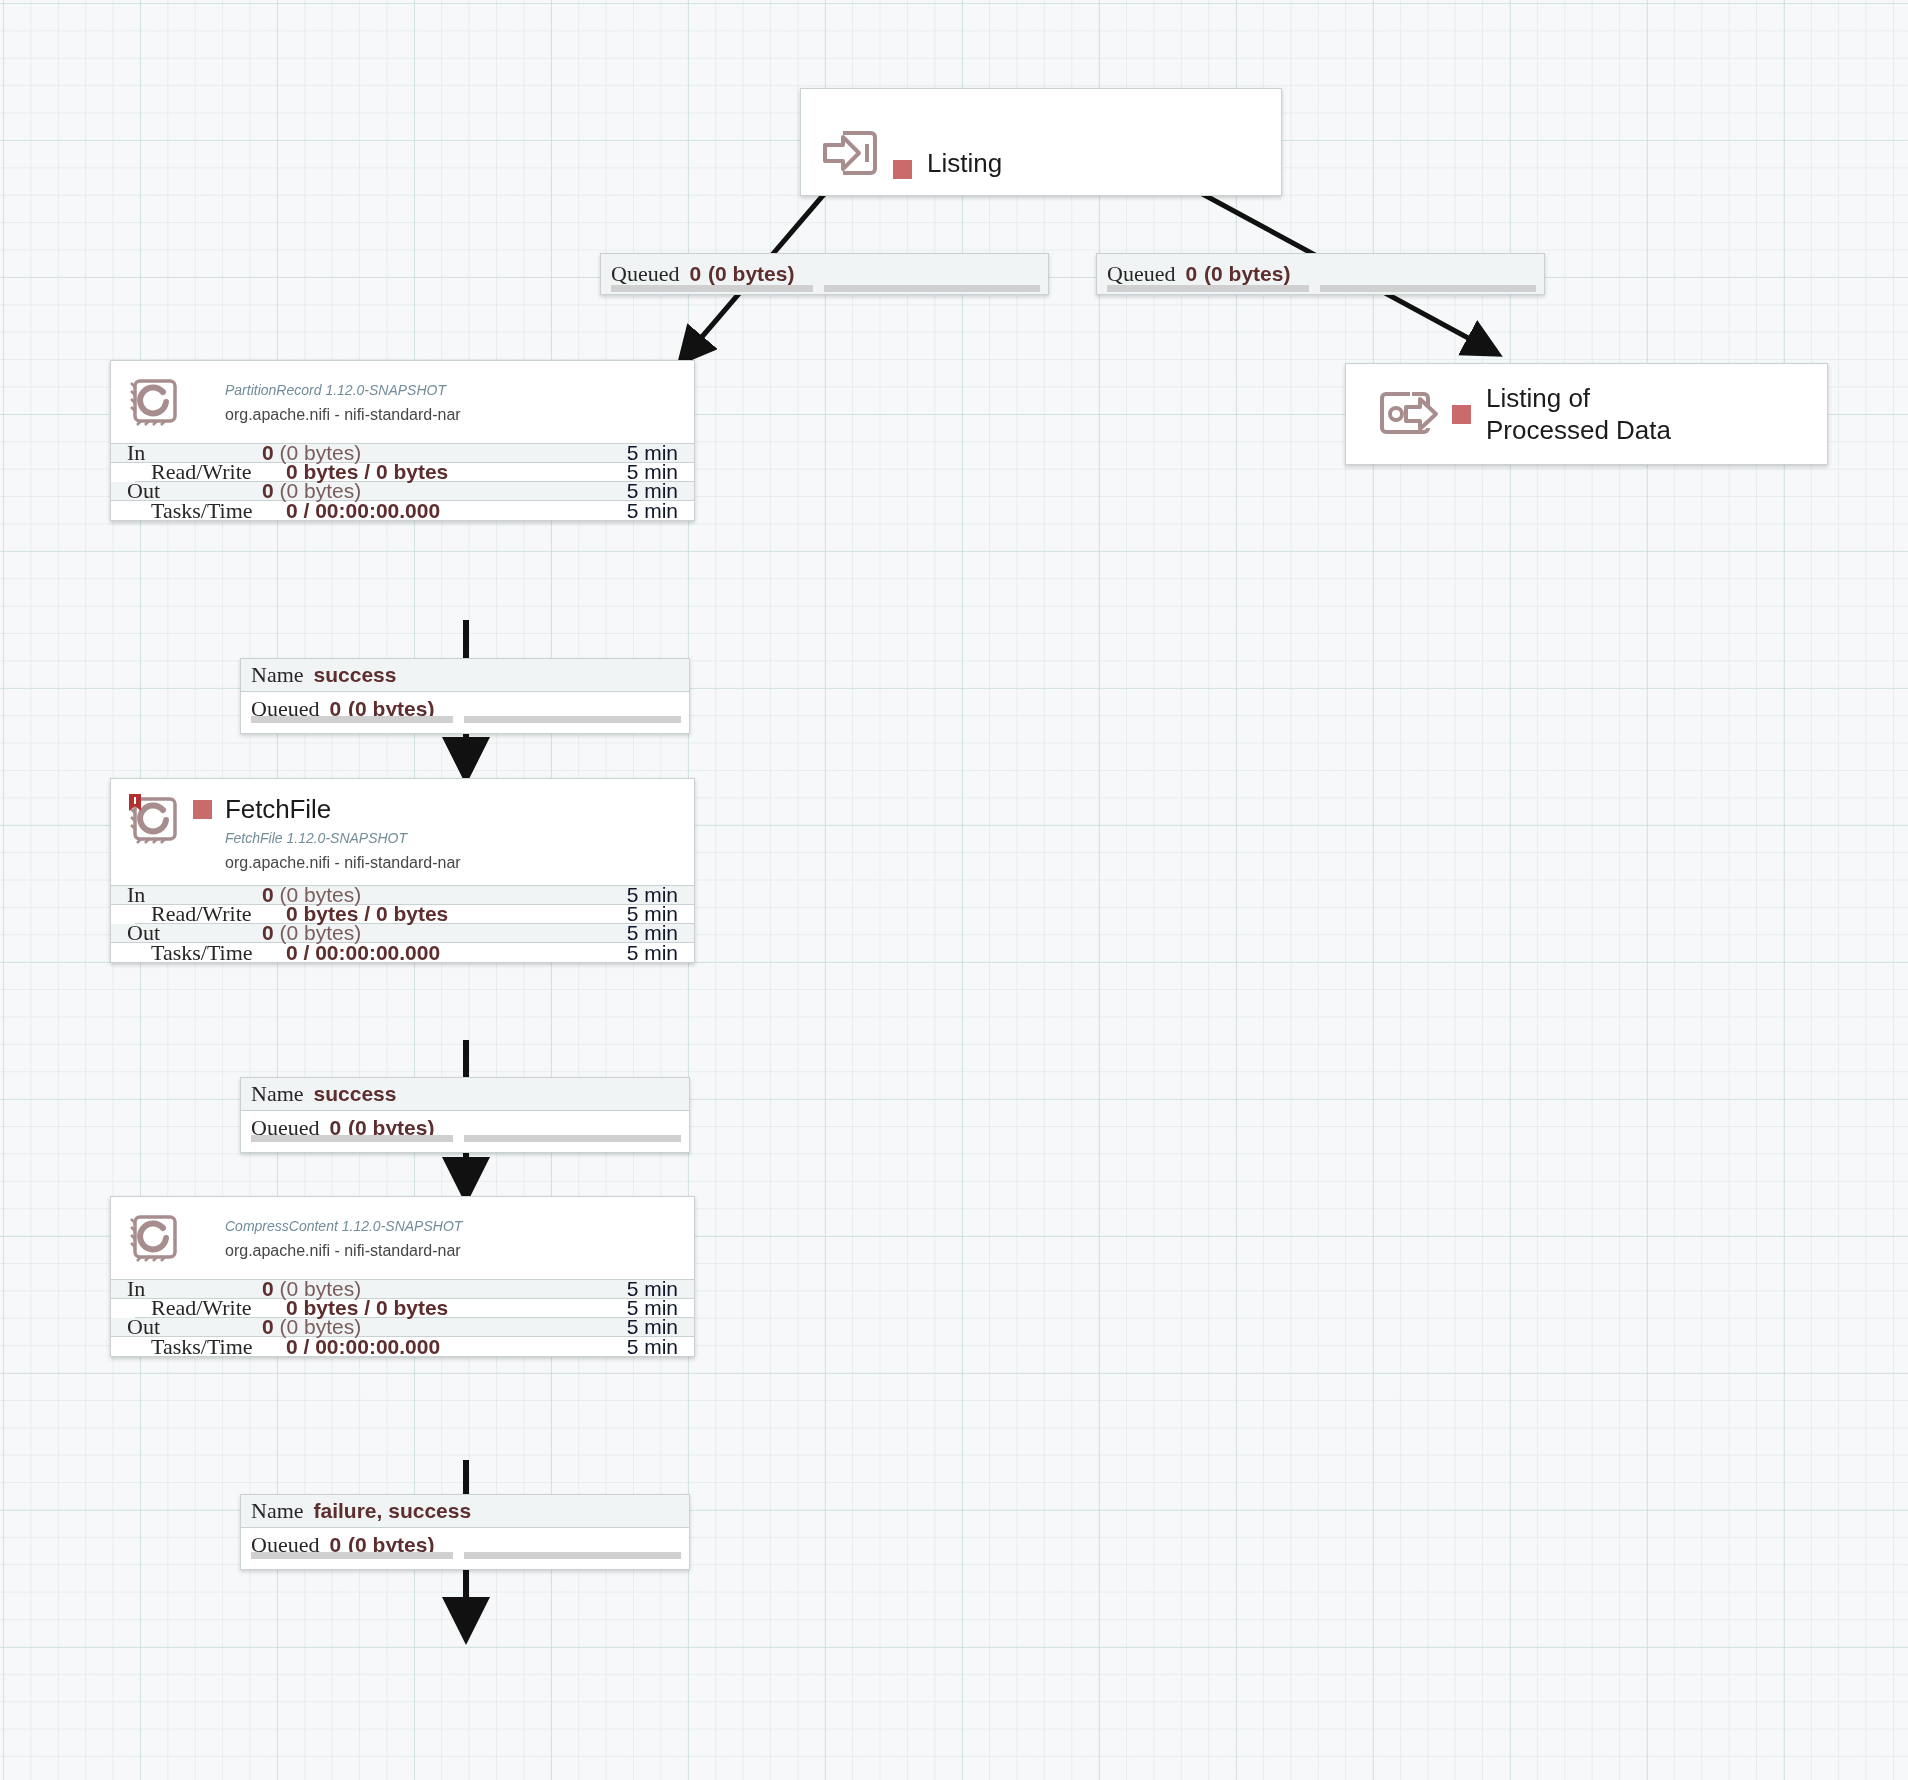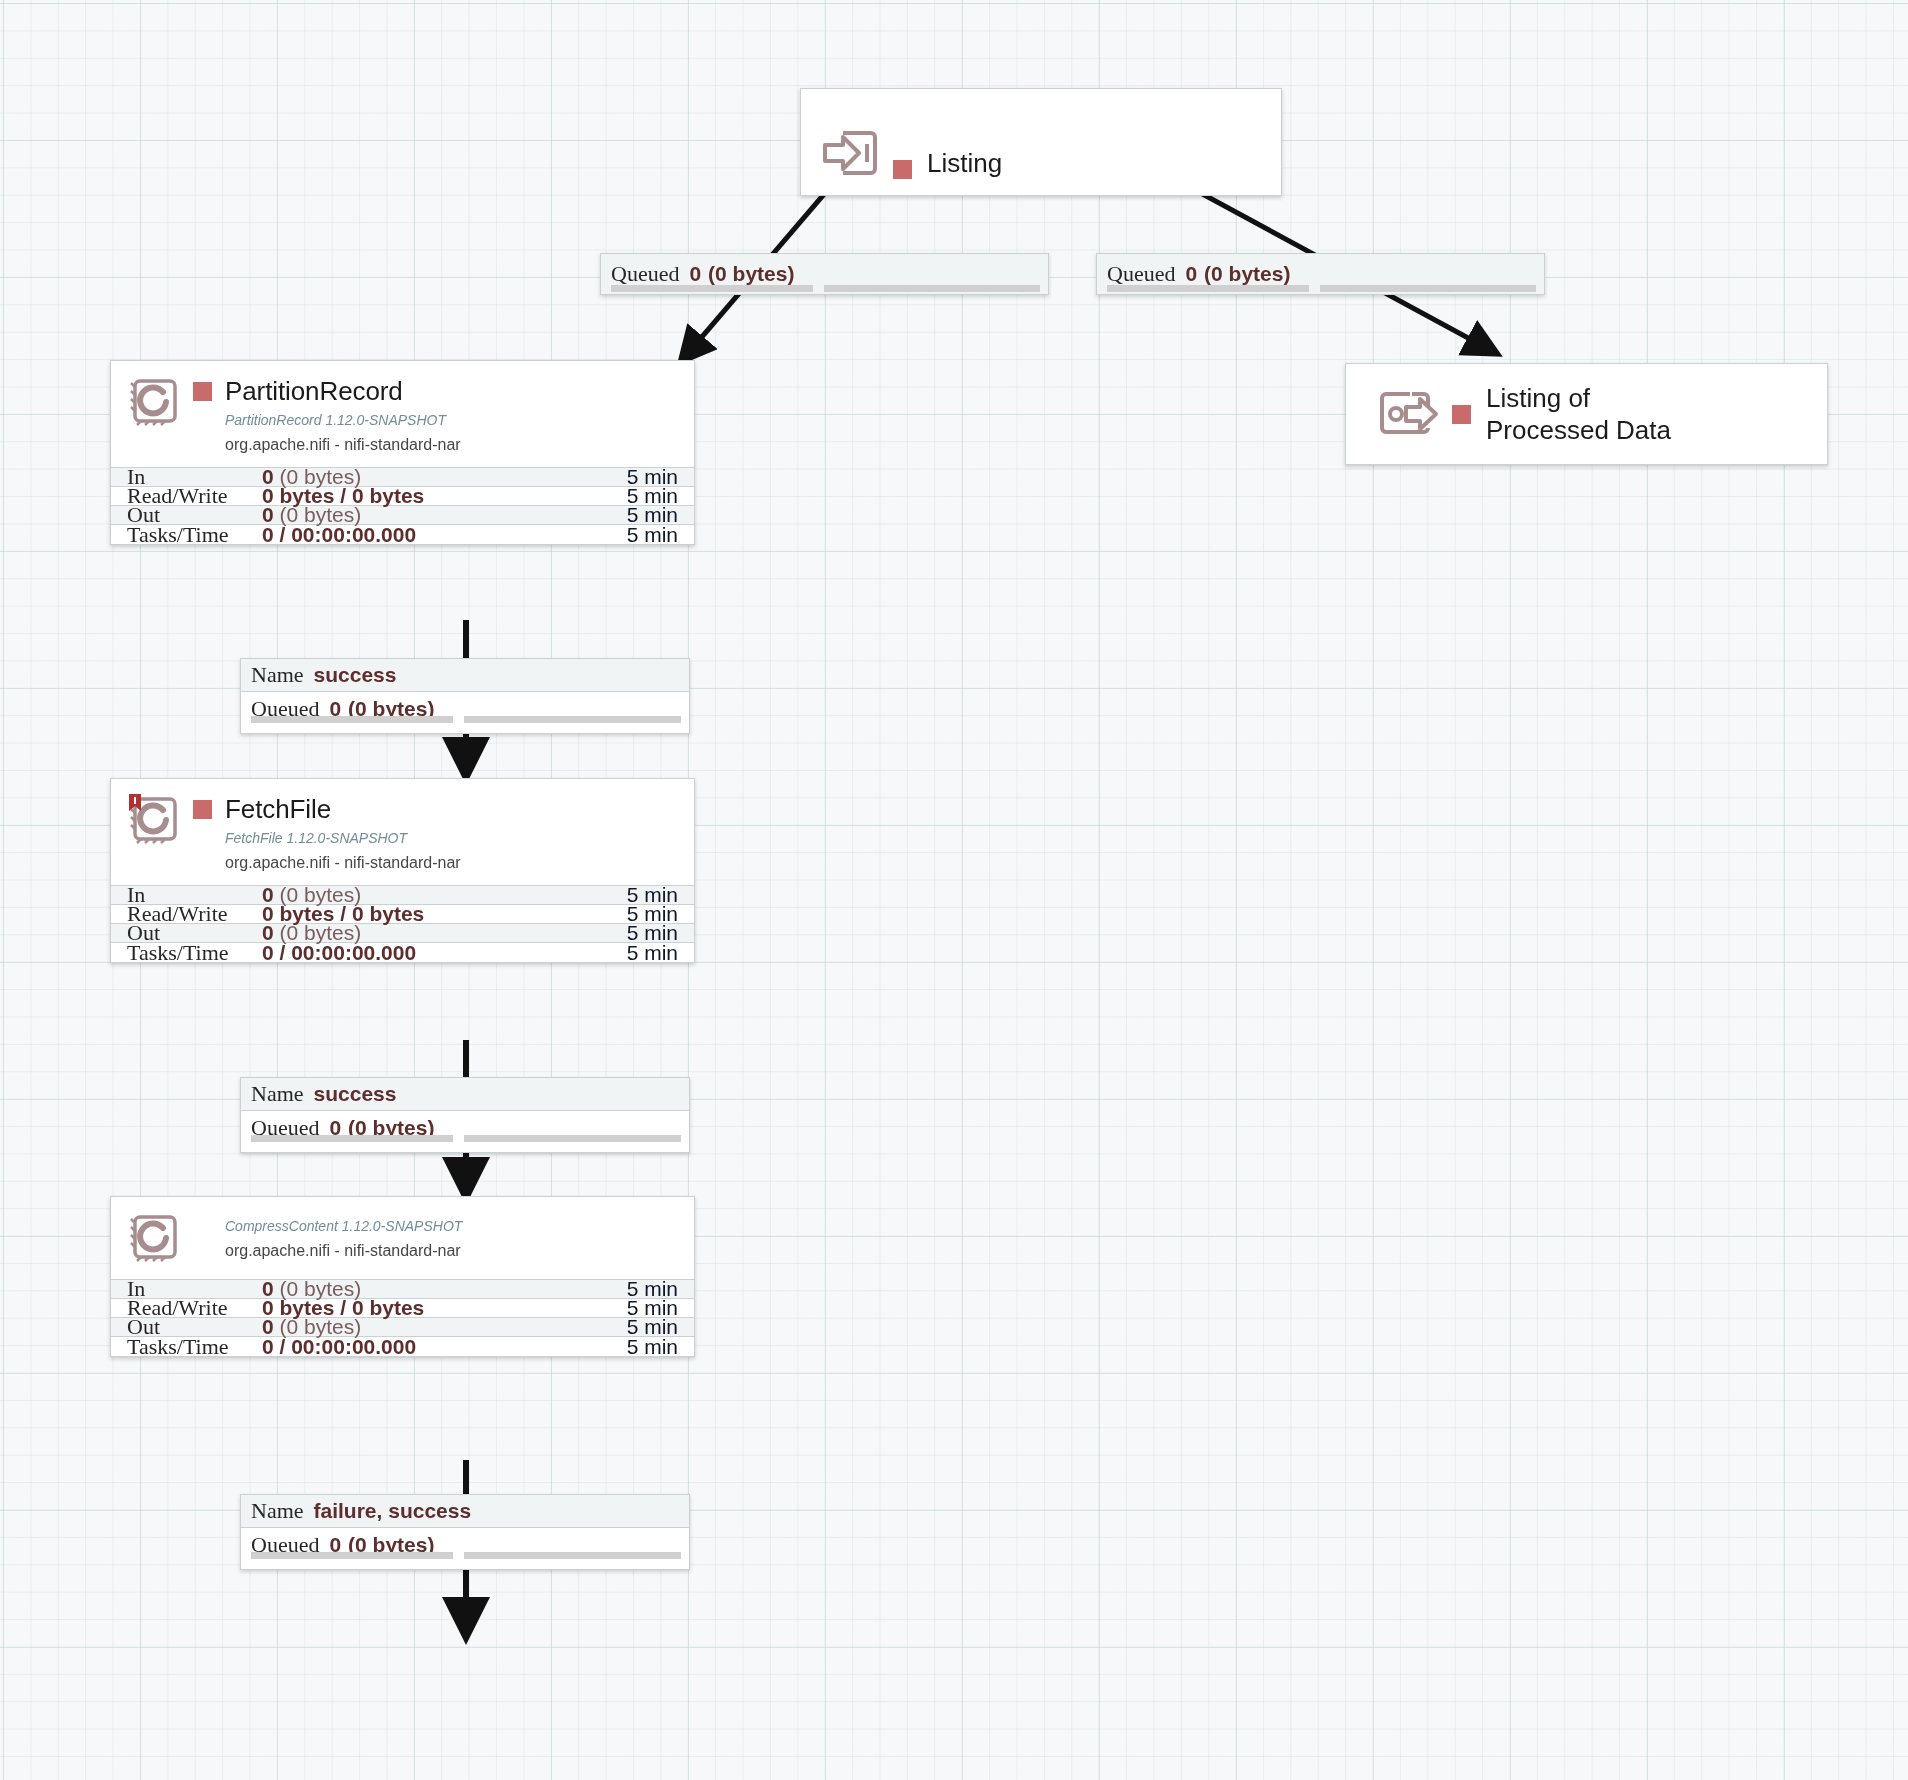--- a/index.html
+++ b/index.html
@@ -91,21 +91,21 @@
     display: flex;
     align-items: center;
     height: 19px;
     border-bottom: 1px solid #c9d1d3;
     font-size: 21px;
     padding: 0 0 0 16px;
     box-sizing: border-box;
   }
   .stat-row:last-child { border-bottom: none; }
   .stat-row.odd  { background: #f1f4f5; }
-  .stat-row.even { background: #ffffff; }
+  .stat-row.even { background: #ffffff; margin-left: 24px; }
   .stat-label {
     flex: 0 0 135px;
     color: #262626;
     font-family: "Liberation Serif", serif;
     font-size: 22px;
   }
   .stat-value {
     flex: 1 1 auto;
     color: #6b4b4b;
   }
@@ -242,24 +242,20 @@
         <svg width="56" height="56" viewBox="0 0 56 56">
           <rect x="8" y="6" width="40" height="40" rx="5" ry="5" fill="none" stroke="#a78d8d" stroke-width="3.5"></rect>
           <path d="M36 17 a13 13 0 1 0 3 10" fill="none" stroke="#a78d8d" stroke-width="6" stroke-linecap="round"></path>
           <g stroke="#a78d8d" stroke-width="2.5">
             <path d="M8 12 l-4 -4 M8 20 l-4 -4 M8 28 l-4 -4 M8 36 l-4 -4"></path>
             <path d="M14 46 l-4 4 M22 46 l-4 4 M30 46 l-4 4 M38 46 l-4 4"></path>
           </g>
         </svg>
       </span>
       <span class="proc-titles">
-        <span class="name-row">
-          <span class="run-dot"></span>
-          <span class="proc-name">PartitionRecord</span>
-        </span>
         <div class="proc-type">PartitionRecord 1.12.0-SNAPSHOT</div>
         <div class="proc-bundle">org.apache.nifi - nifi-standard-nar</div>
       </span>
     </div>
     <div class="stats">
       <div class="stat-row odd">
         <span class="stat-label">In</span>
         <span class="stat-value">
           <b>0</b>
           <span class="muted">(0 bytes)</span>

